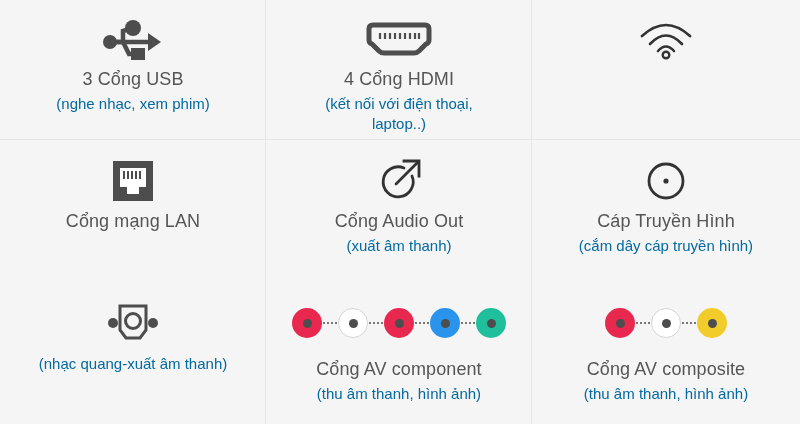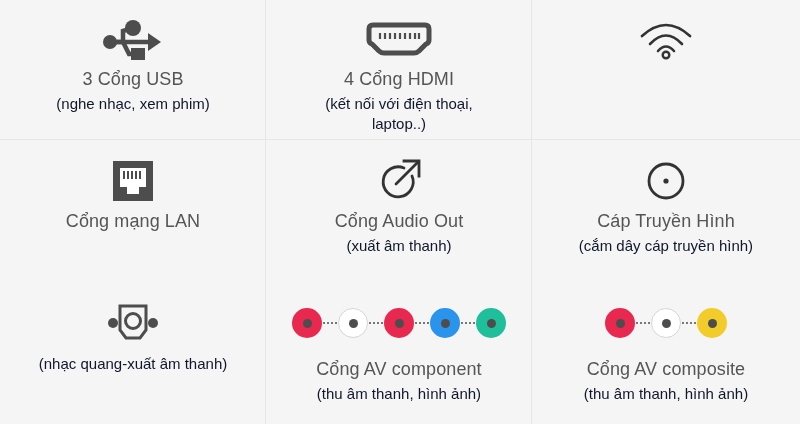--- a/index.html
+++ b/index.html
@@ -71,21 +71,21 @@
 
   .title {
     font-size: 18px;
     color: #555555;
     letter-spacing: 0.1px;
     white-space: nowrap;
   }
 
   .subtitle {
     font-size: 15px;
-    color: #0f172a;
+    color: #0369a1;
     margin-top: 2px;
   }
 
   
   .connector-row {
     display: flex;
     align-items: center;
     justify-content: center;
     height: 58px;
   }

